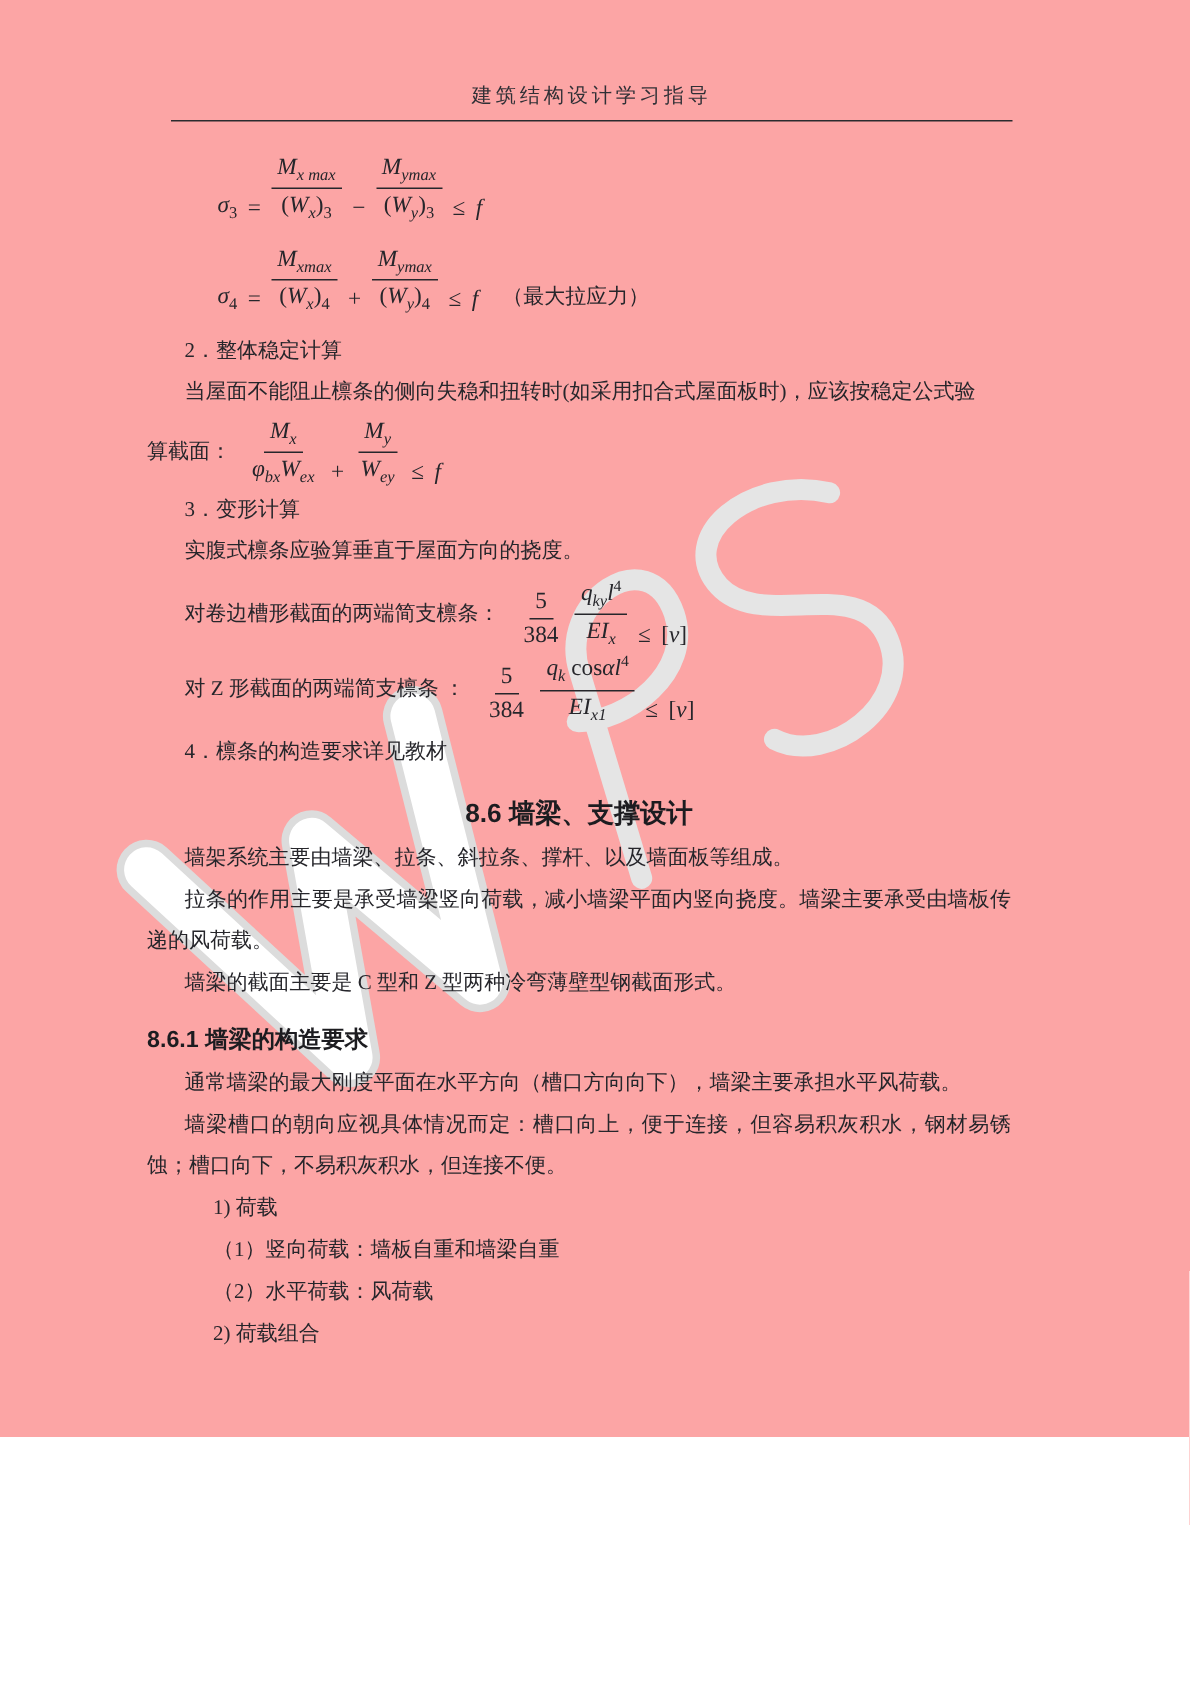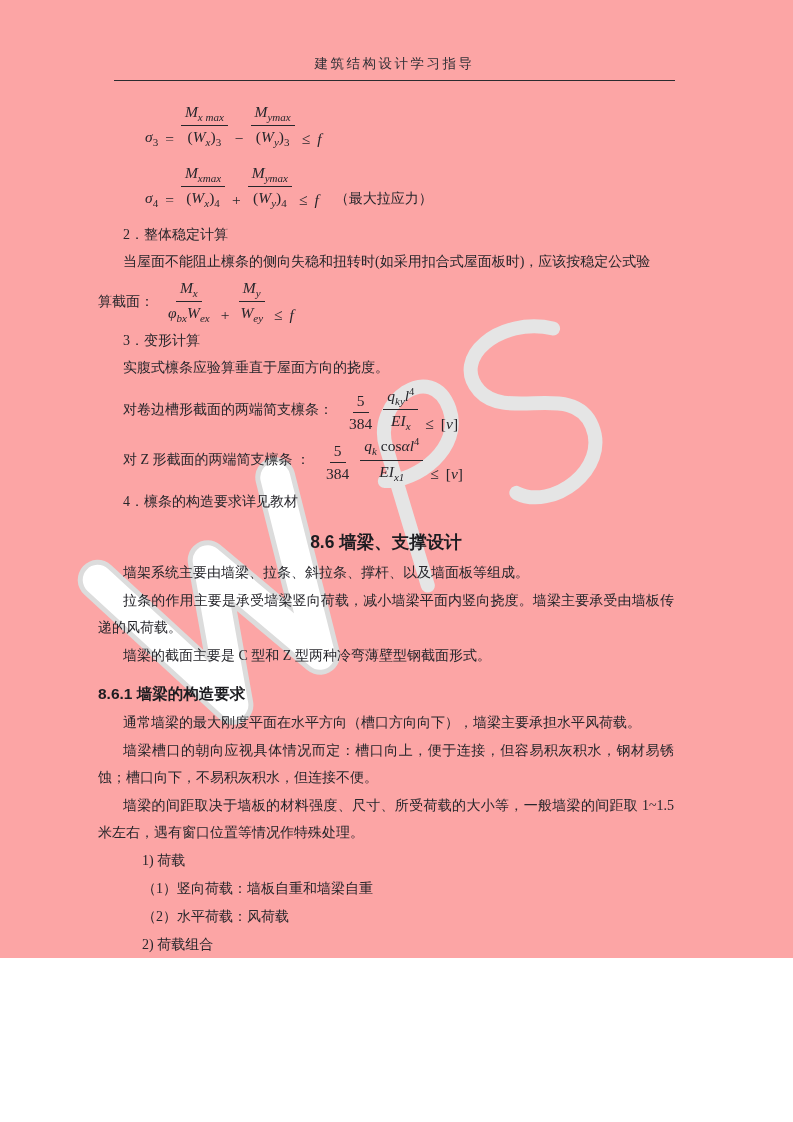--- a/index.html
+++ b/index.html
@@ -176,21 +176,20 @@
     <p class="indent item4">4．檩条的构造要求详见教材</p>
 
     <h2 class="sec">8.6 墙梁、支撑设计</h2>
     <p class="indent">墙架系统主要由墙梁、拉条、斜拉条、撑杆、以及墙面板等组成。</p>
     <p class="indent">拉条的作用主要是承受墙梁竖向荷载，减小墙梁平面内竖向挠度。墙梁主要承受由墙板传递的风荷载。</p>
     <p class="indent">墙梁的截面主要是 C 型和 Z 型两种冷弯薄壁型钢截面形式。</p>
 
     <h3 class="sec">8.6.1 墙梁的构造要求</h3>
     <p class="indent">通常墙梁的最大刚度平面在水平方向（槽口方向向下），墙梁主要承担水平风荷载。</p>
     <p class="indent">墙梁槽口的朝向应视具体情况而定：槽口向上，便于连接，但容易积灰积水，钢材易锈蚀；槽口向下，不易积灰积水，但连接不便。</p>
-    <p class="indent">墙梁的间距取决于墙板的材料强度、尺寸、所受荷载的大小等，一般墙梁的间距取 1~1.5 米左右，遇有窗口位置等情况作特殊处理。</p>
 
     <div class="list-item">1) 荷载</div>
     <div class="list-item">（1）竖向荷载：墙板自重和墙梁自重</div>
     <div class="list-item">（2）水平荷载：风荷载</div>
     <div class="list-item">2) 荷载组合</div>
 
   </div>
 
   <div class="page-num">215</div>
 

